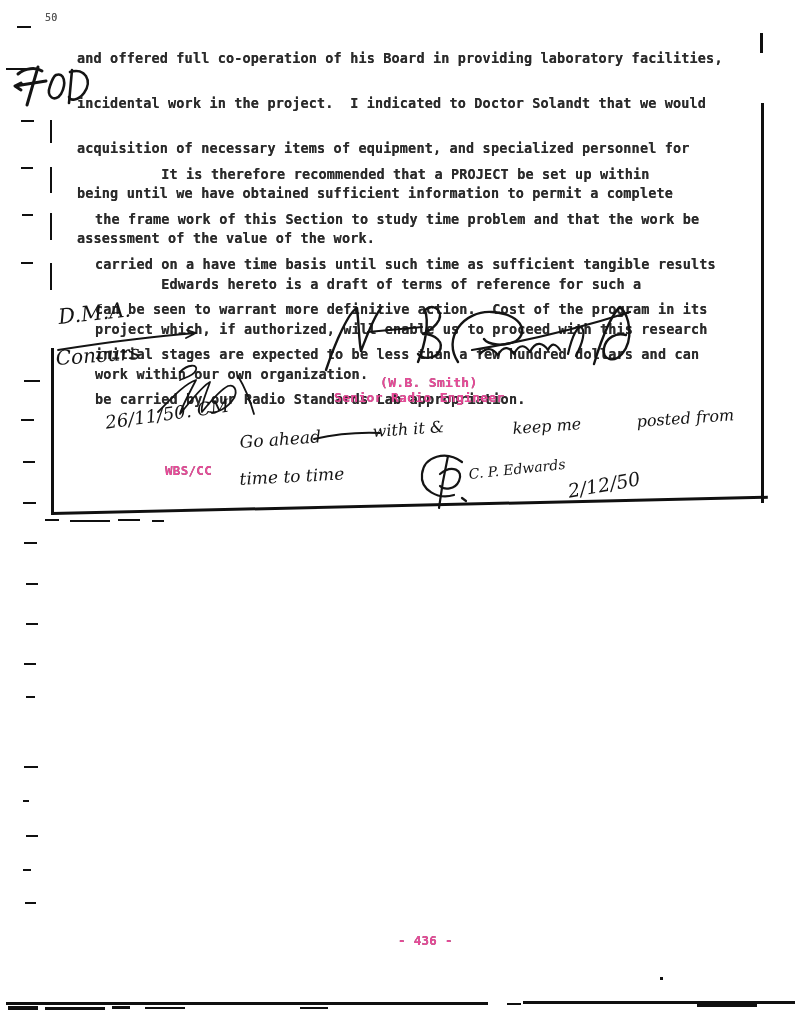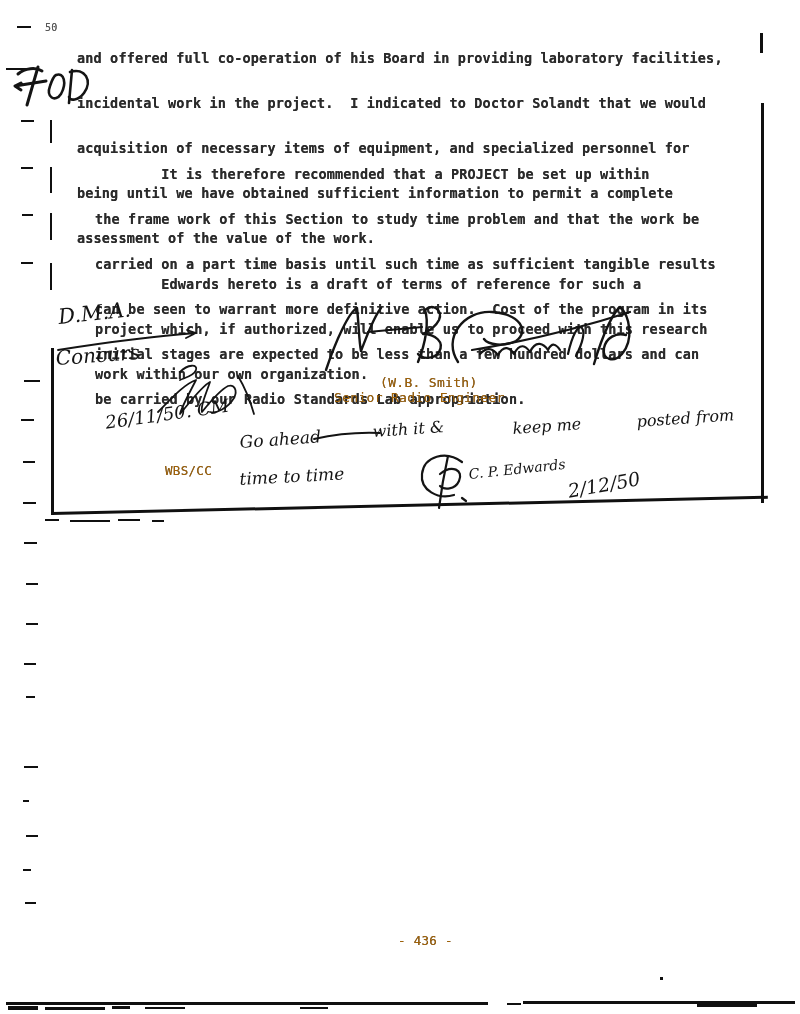--- a/index.html
+++ b/index.html
@@ -5,21 +5,21 @@
   html,body{margin:0;padding:0;background:#ffffff;}
   .page{
     position:relative;width:800px;height:1014px;background:#ffffff;
     overflow:hidden;font-family:"DejaVu Sans Mono","Liberation Mono",monospace;
   }
   
   .typed{position:absolute;color:#2a2a2a;font-weight:700;font-size:13.5px;
          line-height:15px;letter-spacing:0.15px;white-space:pre;
          text-shadow:0 0 .5px rgba(20,20,20,.7);}
   .tline{height:15px;}
-  .small-typed{position:absolute;color:#a16207;font-weight:400;font-size:13px;
+  .small-typed{position:absolute;color:#ec4899;font-weight:700;font-size:13px;
          letter-spacing:0.3px;white-space:pre;text-shadow:0 0 .5px rgba(20,20,20,.7);}
   
   .hand{position:absolute;color:#141414;font-family:"DejaVu Serif","Liberation Serif",serif;
         font-style:italic;white-space:pre;transform-origin:left top;}
   .faint{color:#5a5a5a;font-weight:400;}
   
   .dash{position:absolute;background:#101010;}
   .frame-bottom{position:absolute;left:52px;top:512px;width:716px;height:3px;
         background:#101010;transform-origin:left center;transform:rotate(-1.3deg);}
   svg.ink{position:absolute;overflow:visible;}
@@ -68,21 +68,21 @@
       <div class="dash" style="left: 697px; top: 1003px; width: 60px; height: 4px;"></div>
       <div class="dash" style="left: 8px; top: 1006px; width: 30px; height: 4px;"></div>
       <div class="dash" style="left: 45px; top: 1007px; width: 60px; height: 3px;"></div>
       <div class="dash" style="left: 112px; top: 1006px; width: 18px; height: 3px;"></div>
       <div class="dash" style="left: 145px; top: 1007px; width: 40px; height: 2px;"></div>
       <div class="dash" style="left: 300px; top: 1007px; width: 28px; height: 2px;"></div>
       <div class="dash" style="left: 660px; top: 977px; width: 3px; height: 3px;"></div>
     </div>
   <div class="frame-bottom"></div>
 
-  <div class="small-typed faint" style="left:45px;top:22px;font-size:10px;">50</div>
+  <div class="small-typed faint" style="left:45px;top:12px;font-size:10px;">50</div>
 
   <svg class="ink" style="left:10px;top:58px;" width="78" height="52" viewBox="0 0 78 52">
     <path d="M8,16 C15,10 26,9 32,13" stroke-width="3"></path>
     <path d="M28,9 L17,47" stroke-width="3"></path>
     <path d="M5,28 L36,23 M11,25 l-6,3 6,4" stroke-width="3"></path>
     <path d="M46,17 C54,14 57,25 51,36 C45,45 36,39 40,28 C42,22 44,18 46,17" stroke-width="2.6"></path>
     <path d="M62,12 L59,45" stroke-width="2.6"></path>
     <path d="M60,14 C75,9 83,23 74,35 C68,43 60,43 59,39" stroke-width="2.6"></path>
   </svg>
 
@@ -90,21 +90,21 @@
     <div class="tline">and offered full co-operation of his Board in providing laboratory facilities,</div>
     <div class="tline">incidental work in the project.  I indicated to Doctor Solandt that we would</div>
     <div class="tline">acquisition of necessary items of equipment, and specialized personnel for</div>
     <div class="tline">being until we have obtained sufficient information to permit a complete</div>
     <div class="tline">assessment of the value of the work.</div>
   </div>
 
   <div class="typed" style="left:95px;top:137px;">
     <div class="tline">        It is therefore recommended that a PROJECT be set up within</div>
     <div class="tline">the frame work of this Section to study time problem and that the work be</div>
-    <div class="tline">carried on a part time basis until such time as sufficient tangible results</div>
+    <div class="tline">carried on a have time basis until such time as sufficient tangible results</div>
     <div class="tline">can be seen to warrant more definitive action.  Cost of the program in its</div>
     <div class="tline">initial stages are expected to be less than a few hundred dollars and can</div>
     <div class="tline">be carried by our Radio Standards Lab appropriation.</div>
   </div>
 
   <div class="typed" style="left:95px;top:247px;">
     <div class="tline">        Edwards hereto is a draft of terms of reference for such a</div>
     <div class="tline">project which, if authorized, will enable us to proceed with this research</div>
     <div class="tline">work within our own organization.</div>
   </div>

